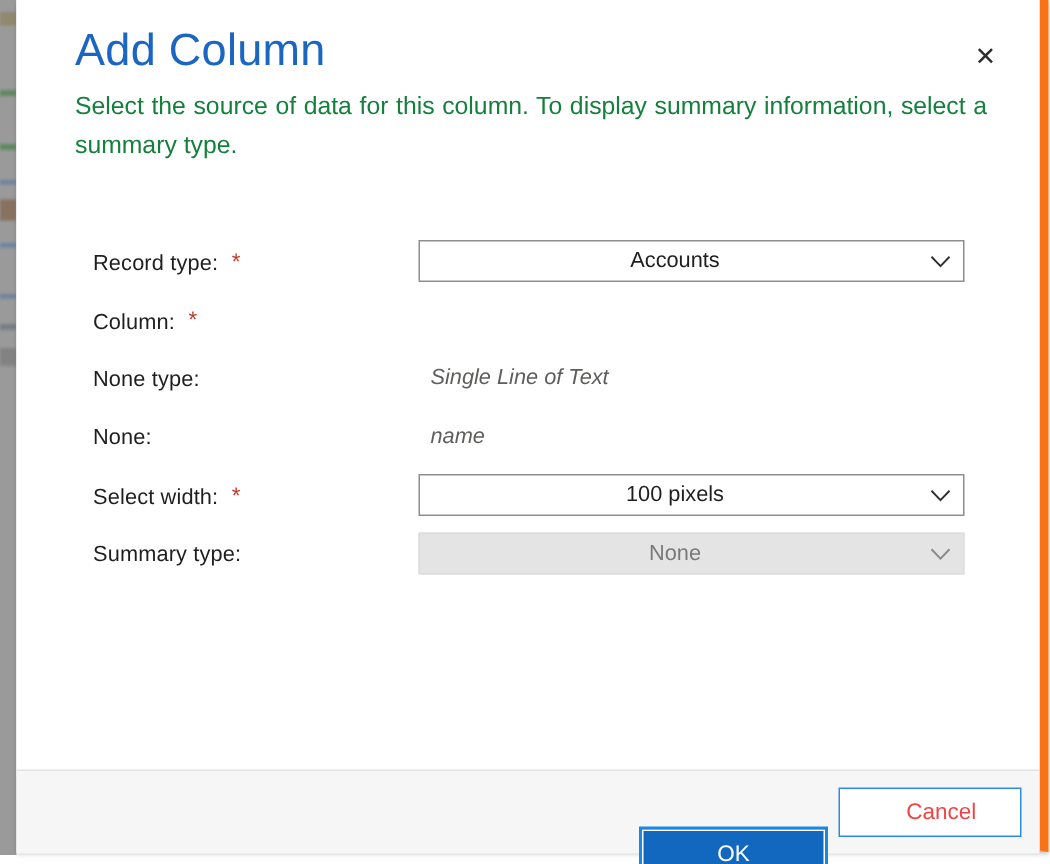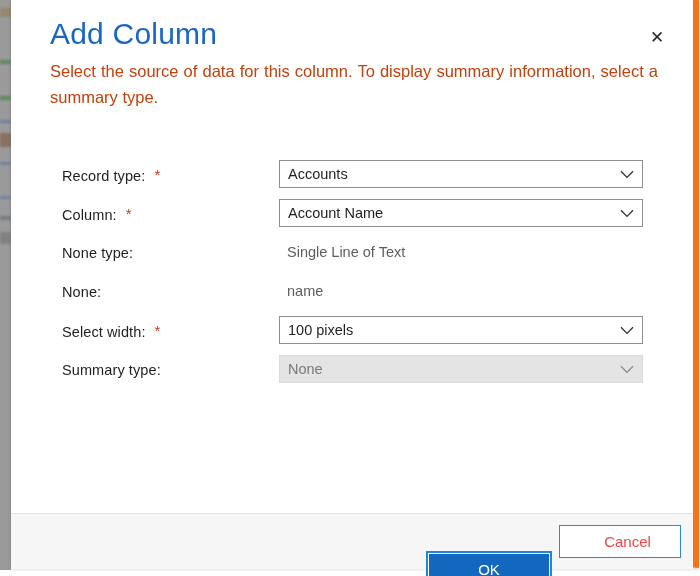--- a/index.html
+++ b/index.html
@@ -89,21 +89,21 @@
     font-family: "Liberation Sans", sans-serif;
   }
 
   .dlg-desc {
     position: absolute;
     left: 39px;
     top: 58px;
     width: 608px;
     font-size: 16.5px;
     line-height: 26px;
-    color: #c2410c;
+    color: #15803d;
     text-align: justify;
     text-align-last: left;
   }
 
   
   #form-area {
     position: absolute;
     left: 0;
     top: 160px;
     width: 100%;
@@ -143,20 +143,21 @@
     box-sizing: border-box;
     width: 364px;
     height: 28px;
     background: #ffffff;
     border: 1px solid #8e8e8e;
     display: flex;
     align-items: center;
     padding: 0 0 0 8px;
     cursor: pointer;
     user-select: none;
+    text-align: center;
   }
   .combo-text {
     font-size: 14.5px;
     color: #201f1e;
     white-space: nowrap;
     overflow: hidden;
     text-overflow: ellipsis;
     flex: 1;
   }
   .combo-arrow {
@@ -176,20 +177,21 @@
   }
   .combo.disabled .combo-text { color: #7a7a7a; }
   .combo.disabled .combo-arrow svg { stroke: #8a8a8a; }
 
   .readonly-value {
     font-size: 14.5px;
     color: #5f5e5c;
     line-height: 28px;
     padding-left: 8px;
     white-space: nowrap;
+    font-style: italic;
   }
 
   
   #dialog-footer {
     position: absolute;
     left: 0;
     right: 0;
     top: 513px;
     height: 55px;
     background: #f6f6f6;
@@ -269,30 +271,20 @@
                 </svg>
             </span>
           </div>
         </div>
       </div>
 
       <div class="form-row gap-before">
         <div class="field-label">
           <span>Column:</span><span class="req-star">*</span>
         </div>
-        <div class="ctrl-zone">
-          <div class="combo">
-            <span class="combo-text">Account Name</span>
-            <span class="combo-arrow">
-              <svg width="14" height="9" viewBox="0 0 14 9" fill="none" stroke="#323130" stroke-width="1.3">
-                  <path d="M1 1.2 L7 7.4 L13 1.2"></path>
-                </svg>
-            </span>
-          </div>
-        </div>
       </div>
 
       <div class="form-row gap-before">
         <div class="field-label">
           <span>None type:</span>
         </div>
         <div class="ctrl-zone">
           <div class="readonly-value">Single Line of Text</div>
         </div>
       </div>

